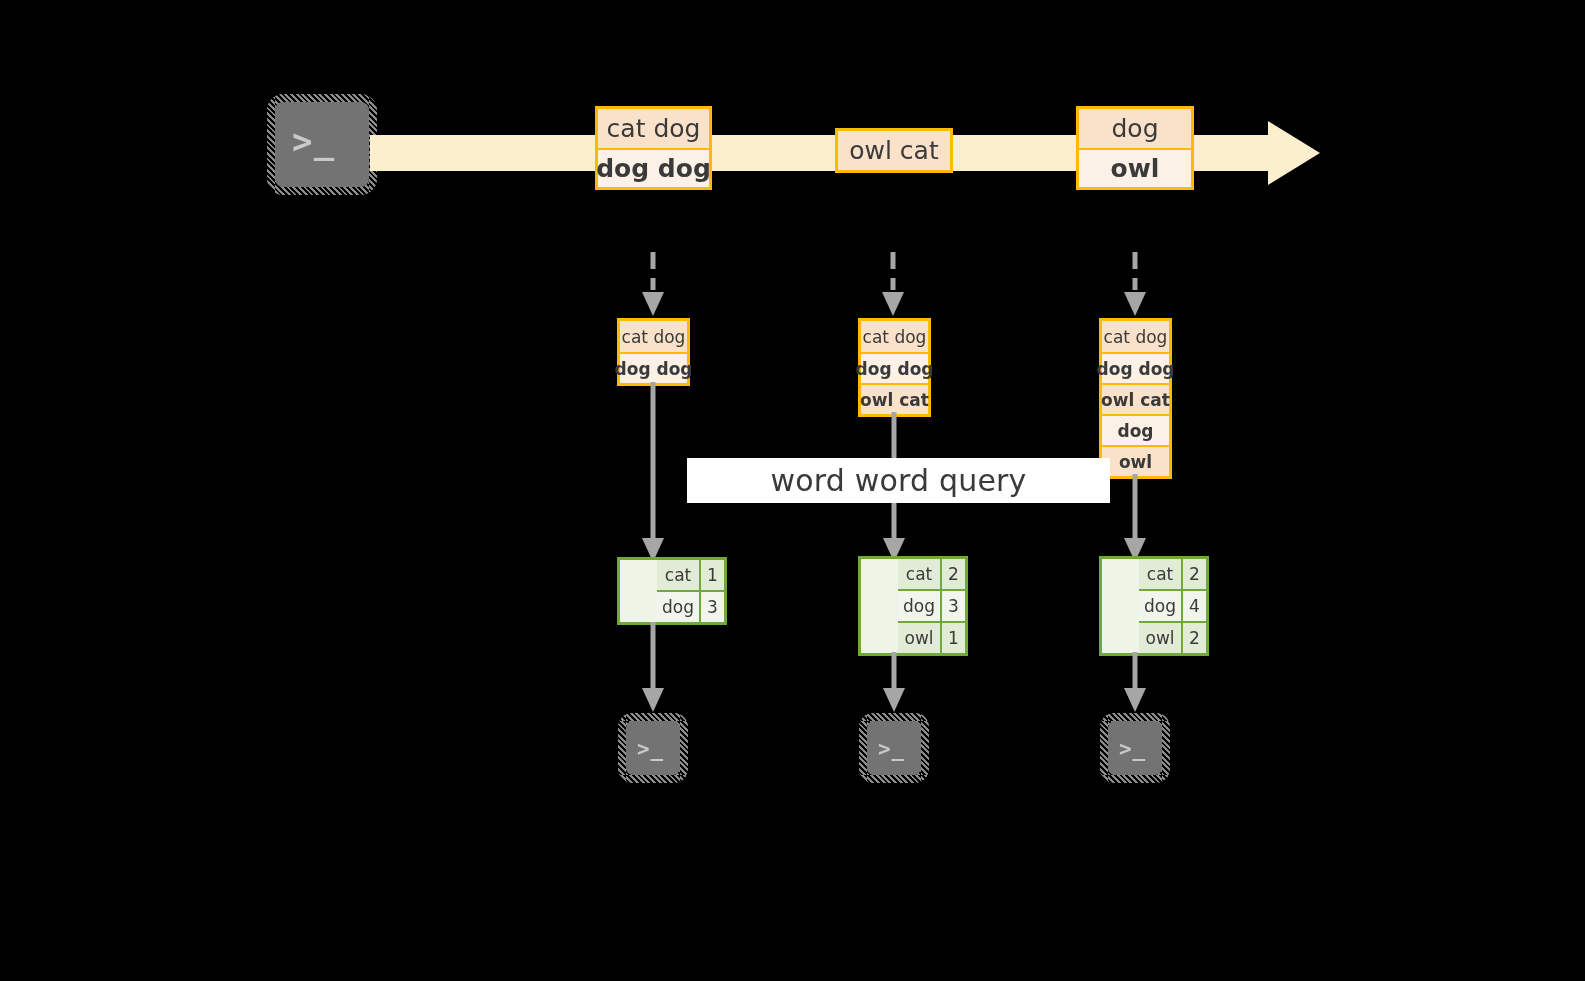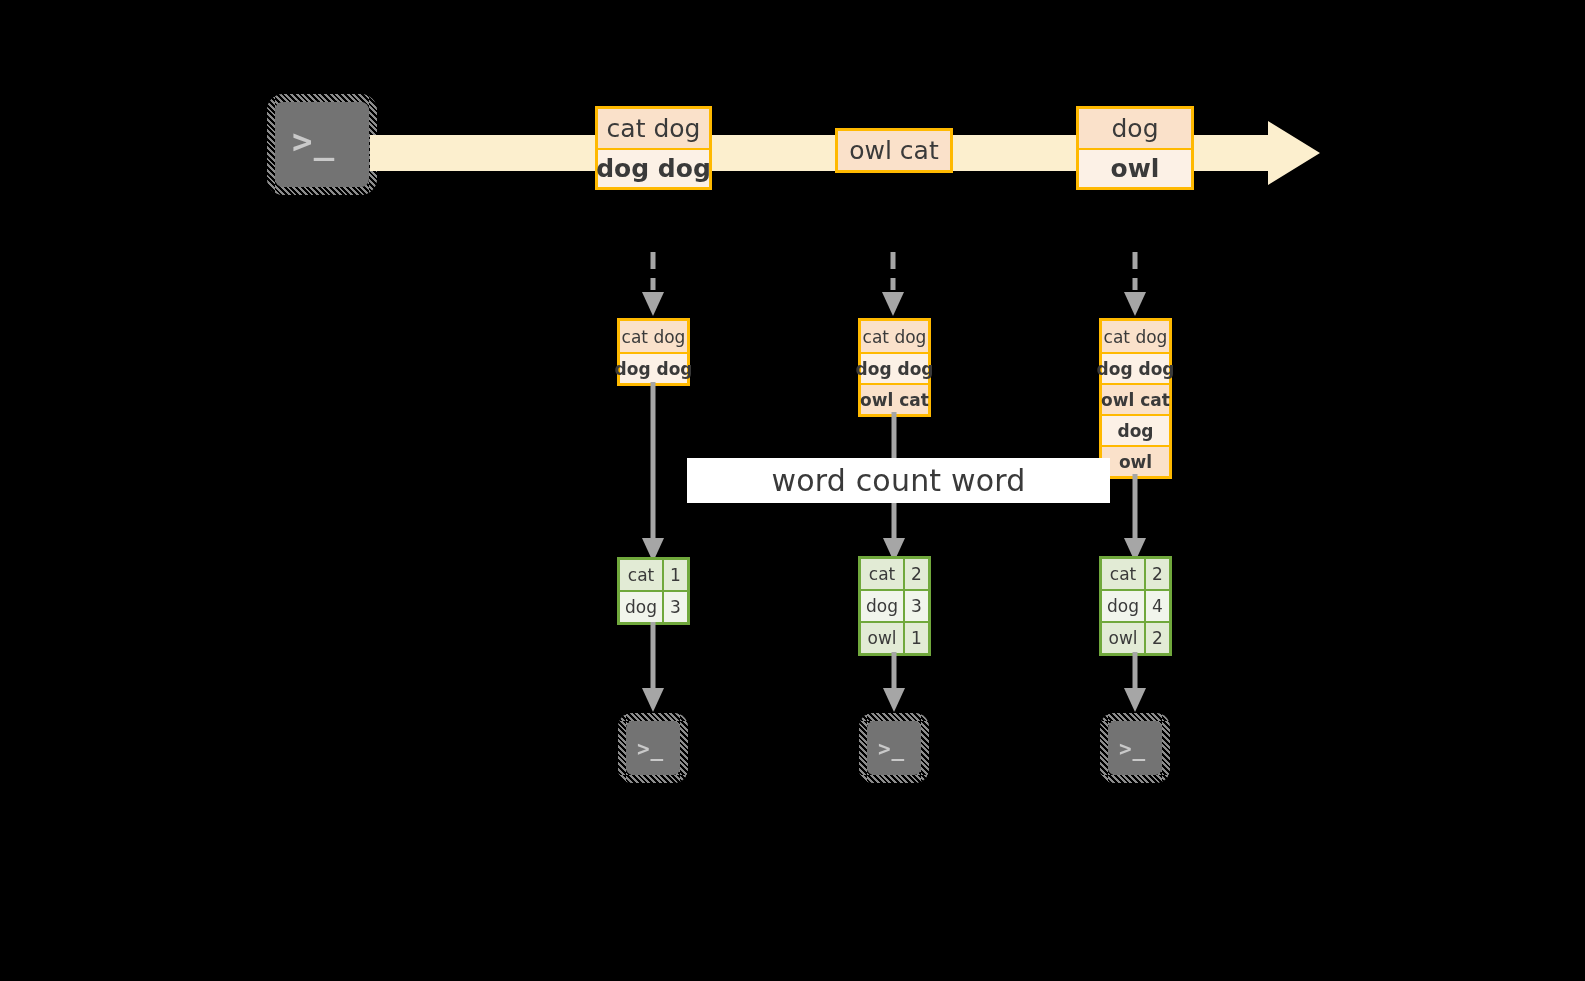--- a/index.html
+++ b/index.html
@@ -110,20 +110,21 @@
   }
 
   
   .res-table {
     position: absolute;
     box-sizing: border-box;
     border: 3px solid #70A83C;
     display: flex;
     flex-direction: column;
     background: #EEF4E6;
+    padding-left: 37px;
   }
   .res-row {
     display: flex;
     flex: 1 1 auto;
     min-height: 30px;
     height: 30px;
   }
   .res-row + .res-row { border-top: 2px solid #70A83C; }
   .res-key, .res-val {
     box-sizing: border-box;
@@ -228,21 +229,21 @@
   <svg class="conn" style="left:881px; top:412px;" width="26" height="152" viewBox="0 0 26 152">
     <line x1="13" y1="0" x2="13" y2="128" stroke="#A6A6A6" stroke-width="5"></line>
     <path d="M 13 150 L 2 126 L 24 126 Z" fill="#A6A6A6"></path>
   </svg>
   <svg class="conn" style="left:1122px; top:474px;" width="26" height="90" viewBox="0 0 26 90">
     <line x1="13" y1="0" x2="13" y2="66" stroke="#A6A6A6" stroke-width="5"></line>
     <path d="M 13 88 L 2 64 L 24 64 Z" fill="#A6A6A6"></path>
   </svg>
 
   <div class="query-band">
-    <span class="label">word count word</span>
+    <span class="label">word word query</span>
   </div>
 
   <div class="res-table" style="left:617px; top:557px;">
     <div class="res-row">
       <div class="res-key">cat</div>
       <div class="res-val">1</div>
     </div>
     <div class="res-row alt">
       <div class="res-key">dog</div>
       <div class="res-val">3</div>

